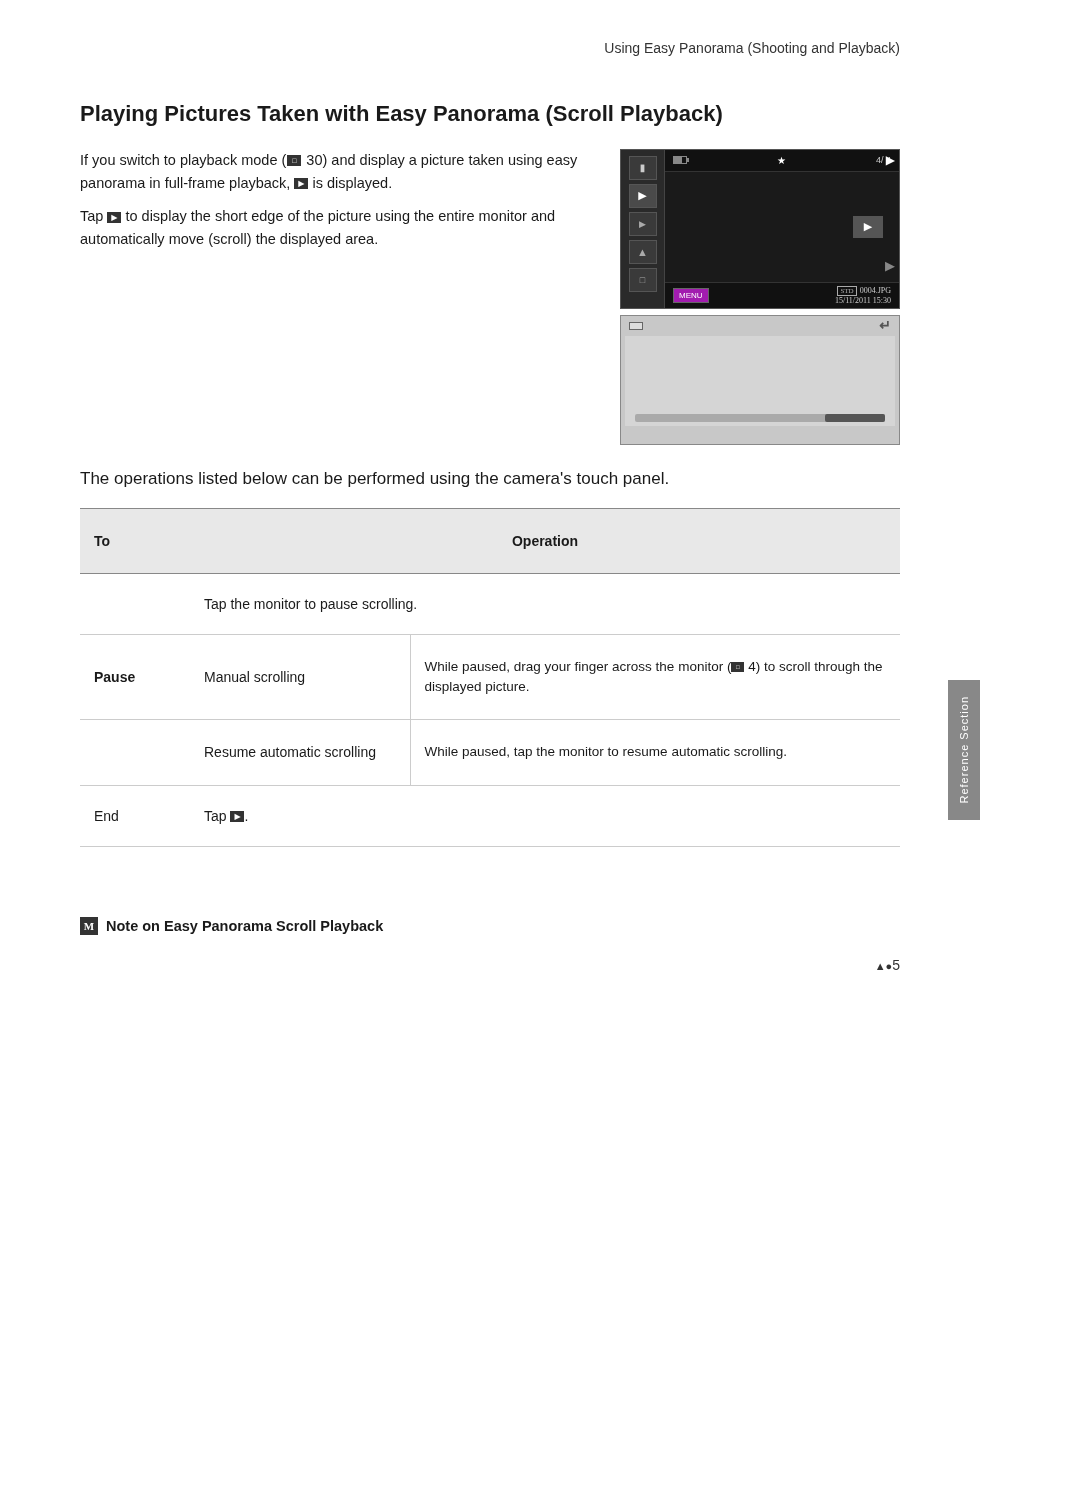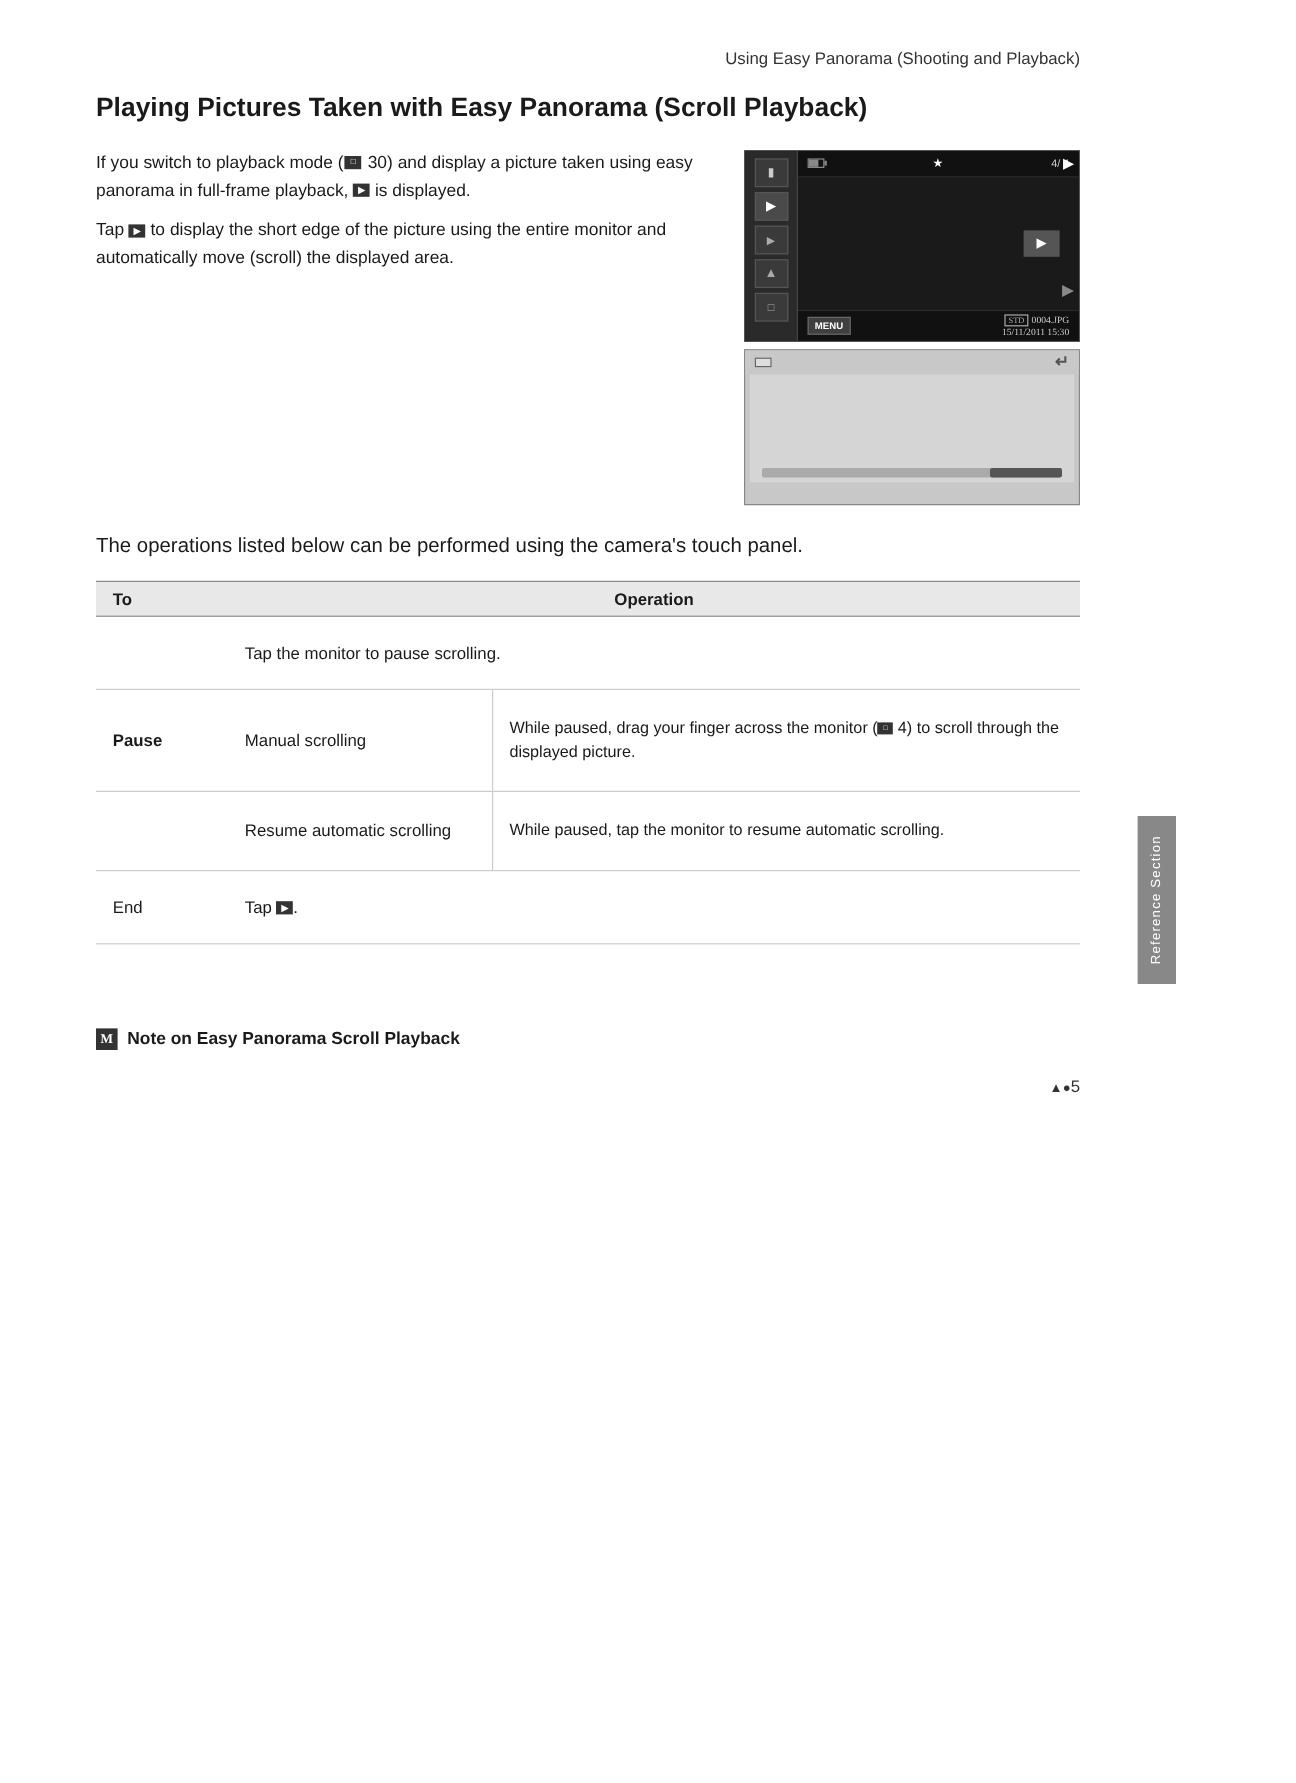--- a/index.html
+++ b/index.html
@@ -18,21 +18,21 @@
     .page-wrapper {
       padding: 40px 80px 60px 80px;
       max-width: 980px;
       position: relative;
     }
 
     .header-line {
       text-align: right;
       font-size: 14px;
       color: #333;
-      margin-bottom: 20px;
+      margin-bottom: 44px;
       font-family: Arial, sans-serif;
     }
 
     .page-title {
       font-size: 22px;
       font-weight: bold;
       font-family: Arial, sans-serif;
       margin-bottom: 20px;
       line-height: 1.3;
     }
@@ -186,25 +186,25 @@
       height: 26px;
       background: #111;
       display: flex;
       align-items: center;
       justify-content: space-between;
       padding: 0 8px;
       border-top: 1px solid #333;
     }
 
     .cam-menu-btn {
-      background: #404040;
+      background: #a21caf;
       color: #fff;
       font-size: 8px;
       font-family: Arial, sans-serif;
-      font-weight: bold;
+      font-weight: normal;
       padding: 2px 5px;
       border: 1px solid #666;
     }
 
     .cam-file-info {
       color: #ccc;
       font-size: 8px;
       font-family: Liberation Serif, serif;
     }
 
@@ -266,21 +266,21 @@
     .operations-table {
       width: 100%;
       border-collapse: collapse;
       margin-bottom: 20px;
       font-family: Arial, sans-serif;
       font-size: 14px;
     }
 
     .operations-table th {
       background: #e8e8e8;
-      padding: 6px 14px;
+      padding: 24px 14px;
       text-align: left;
       font-weight: bold;
       border-top: 1.5px solid #888;
       border-bottom: 1.5px solid #888;
     }
 
     .operations-table th.col-to {
       width: 110px;
       text-align: left;
     }

